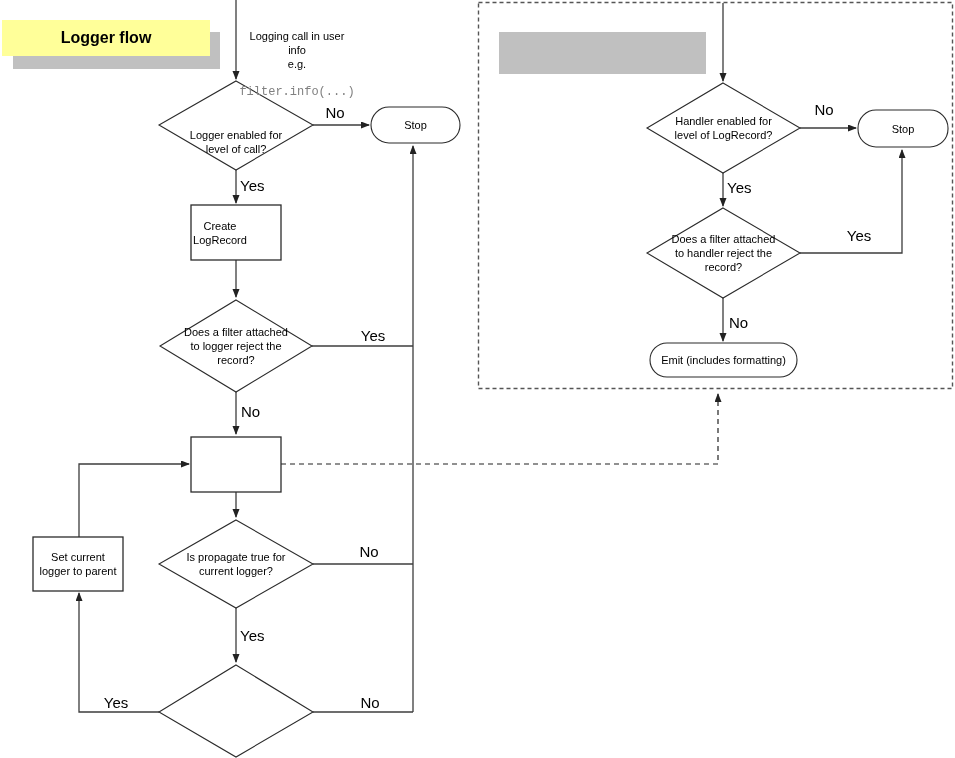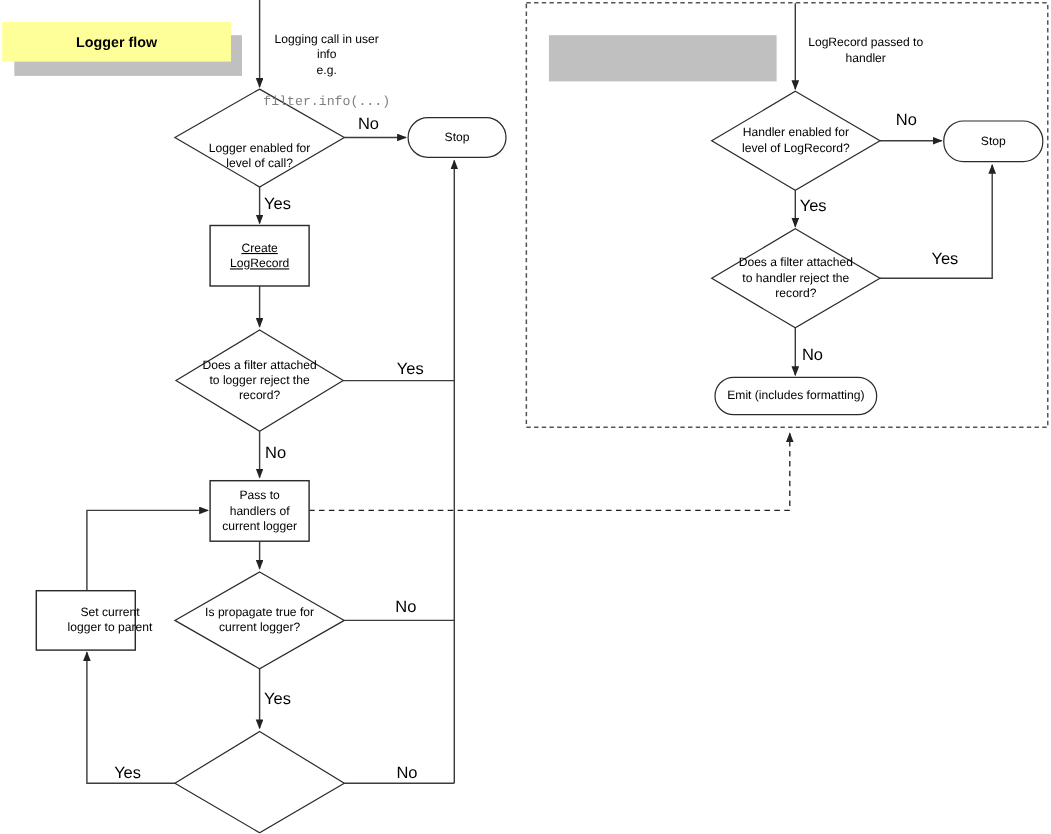--- a/index.html
+++ b/index.html
@@ -24,21 +24,21 @@
   .entry-code{
     font-family:"Liberation Mono",monospace;font-size:12px;line-height:14px;
     color:var(--code-text,#808080);white-space:pre;
   }
   .sticky-shadow{
     position:absolute;background:var(--sticky-shadow,#c0c0c0);
   }
   .sticky{
     position:absolute;background:var(--sticky-fill,#ffff99);
     display:flex;align-items:center;justify-content:center;
-    font-weight:bold;font-size:13px;
+    font-weight:bold;font-size:16px;
   }
 </style>
 </head>
 <body>
 
 <div id="stage">
 
   <svg id="connectors" viewBox="0 0 955 758" xmlns="http://www.w3.org/2000/svg">
     <defs>
       <marker id="arw" markerWidth="9" markerHeight="8" refX="8" refY="3.5" orient="auto" markerUnits="userSpaceOnUse">
@@ -93,46 +93,41 @@
   <div class="entry-caption" style="left:236px;top:15px;width:122px;">
     <div>Logging call in user
 info
 e.g.</div>
     <div class="entry-code">filter.info(...)</div>
   </div>
 
   <div class="node-label" style="left:161px;top:99px;width:150px;height:86px;">Logger enabled for
 level of call?</div>
   <div class="node-label" style="left:371px;top:107px;width:89px;height:36px;">Stop</div>
-  <div class="node-label" style="left:191px;top:205px;width:90px;height:55px;text-decoration:underline;">Create
+  <div class="node-label" style="left:175px;top:205px;width:90px;height:55px;">Create
 LogRecord</div>
   <div class="node-label" style="left:161px;top:302px;width:150px;height:88px;">Does a filter attached
 to logger reject the
 record?</div>
-  <div class="node-label" style="left:191px;top:437px;width:90px;height:55px;">Pass to
-handlers of
-current logger</div>
   <div class="node-label" style="left:161px;top:522px;width:150px;height:84px;">Is propagate true for
 current logger?</div>
-  <div class="node-label" style="left:33px;top:537px;width:90px;height:54px;margin-left:22px;">Set current
+  <div class="node-label" style="left:33px;top:537px;width:90px;height:54px;">Set current
 logger to parent</div>
 
   <div class="branch-label" style="left:320px;top:106px;width:30px;">No</div>
   <div class="branch-label" style="left:240px;top:179px;width:30px;text-align:left;">Yes</div>
   <div class="branch-label" style="left:355px;top:329px;width:36px;">Yes</div>
   <div class="branch-label" style="left:241px;top:405px;width:30px;text-align:left;">No</div>
   <div class="branch-label" style="left:351px;top:545px;width:36px;">No</div>
   <div class="branch-label" style="left:240px;top:629px;width:30px;text-align:left;">Yes</div>
   <div class="branch-label" style="left:98px;top:696px;width:36px;">Yes</div>
   <div class="branch-label" style="left:352px;top:696px;width:36px;">No</div>
 
   <div class="sticky-shadow" style="left:499px;top:32px;width:207px;height:42px;"></div>
 
-  <div class="entry-caption" style="left:720px;top:32px;width:134px;">LogRecord passed to
-handler</div>
 
   <div class="node-label" style="left:643px;top:85px;width:161px;height:86px;">Handler enabled for
 level of LogRecord?</div>
   <div class="node-label" style="left:858px;top:110px;width:90px;height:37px;">Stop</div>
   <div class="node-label" style="left:648px;top:210px;width:151px;height:86px;">Does a filter attached
 to handler reject the
 record?</div>
   <div class="node-label" style="left:650px;top:343px;width:147px;height:34px;text-align:center;">Emit (includes formatting)</div>
 
   <div class="branch-label" style="left:809px;top:103px;width:30px;">No</div>

